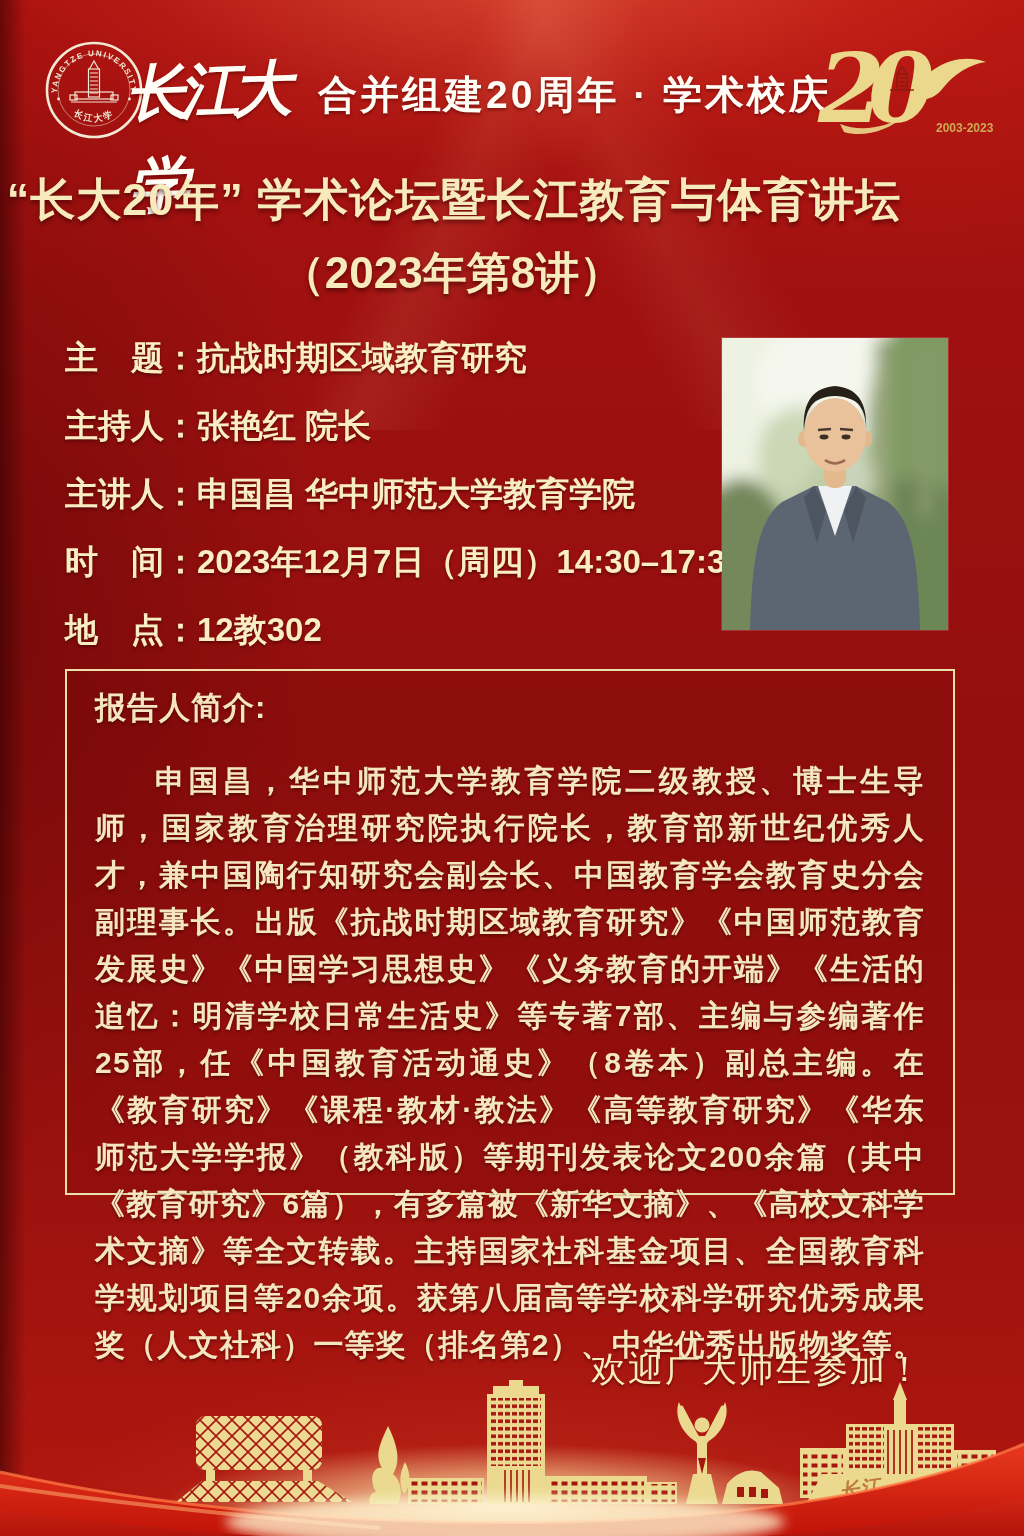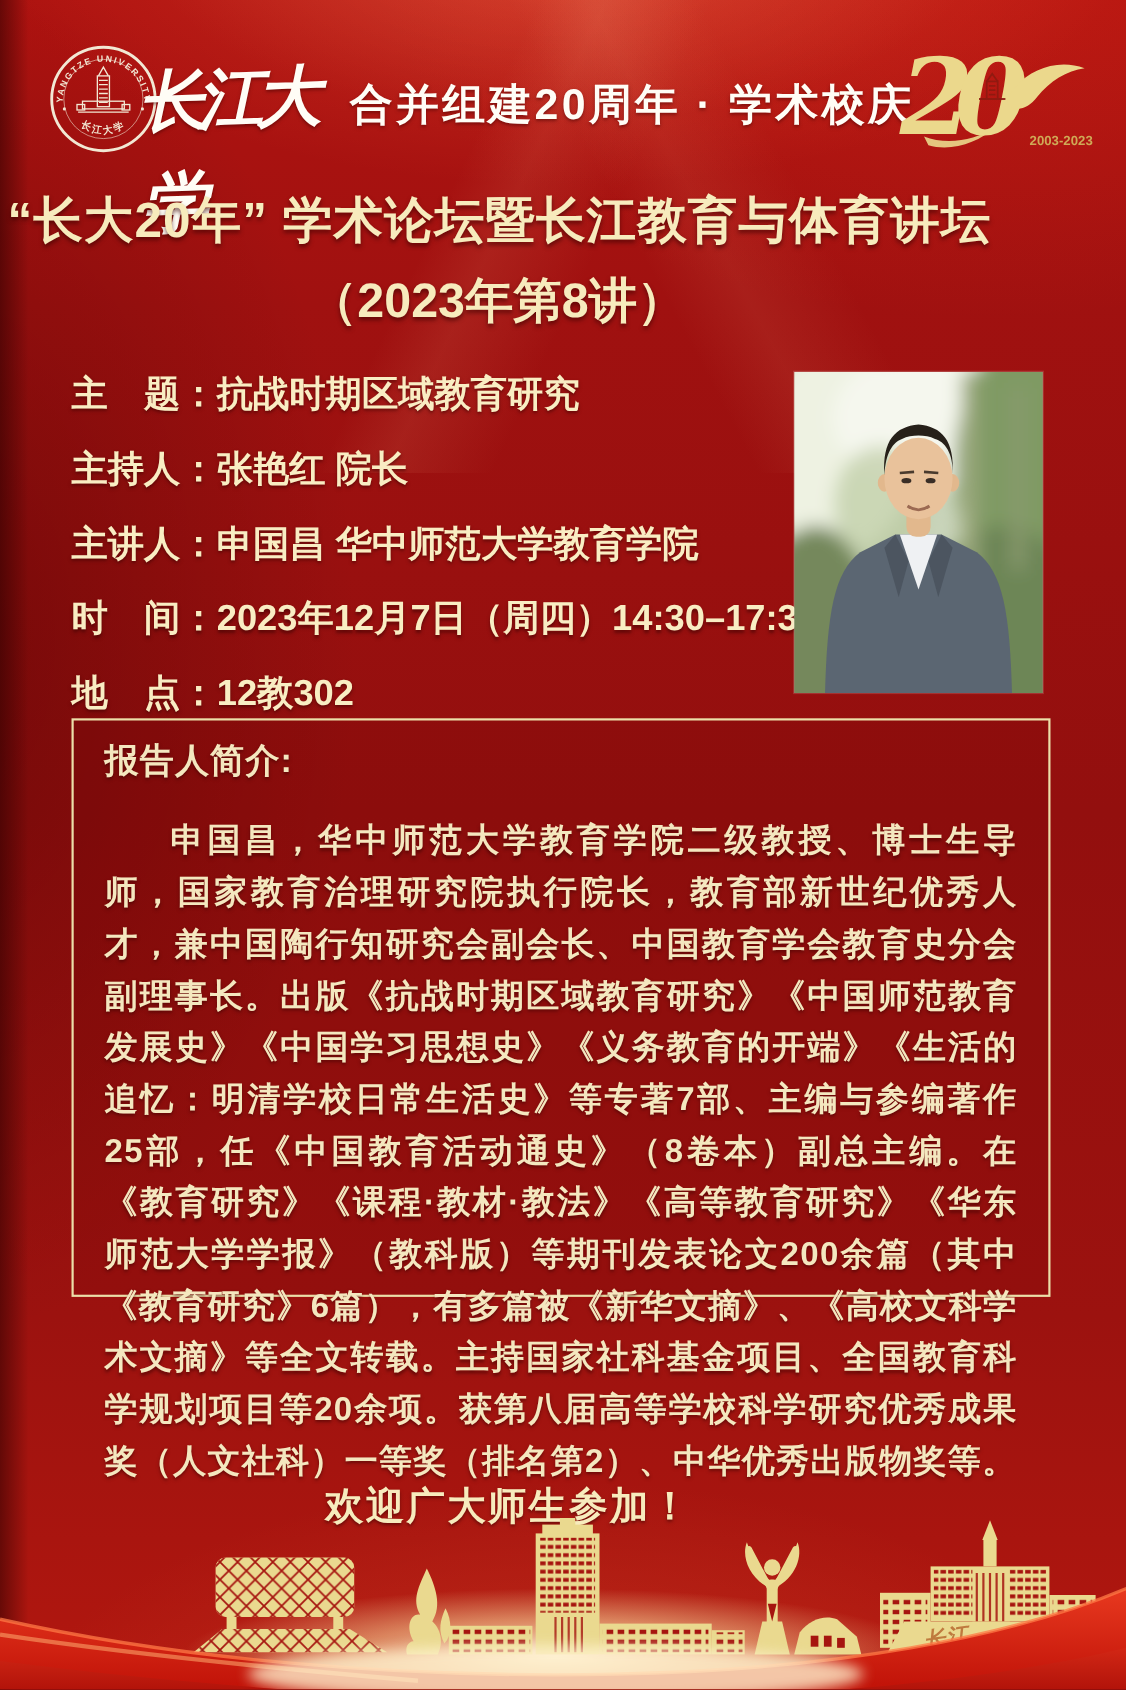--- a/index.html
+++ b/index.html
@@ -43,34 +43,34 @@
     font-size:44px;font-weight:bold;color:#f7ebbd;text-shadow:0 3px 4px rgba(55,0,0,.6);
   }
   .info{position:absolute;left:65px;top:336px;width:660px;}
   .info-row{display:flex;margin-bottom:23px;font-size:33px;font-weight:bold;color:#f9edc3;
     text-shadow:0 2px 3px rgba(55,0,0,.55);white-space:nowrap;}
   .info-label{flex:0 0 auto;}
   .photo{position:absolute;left:722px;top:338px;width:226px;height:292px;overflow:hidden;
     box-shadow:0 0 0 1px rgba(255,255,255,.15);}
   .photo svg{display:block;}
   .bio-box{
-    position:absolute;left:65px;top:653px;width:890px;height:526px;box-sizing:border-box;
+    position:absolute;left:65px;top:669px;width:890px;height:526px;box-sizing:border-box;
     border:2px solid #ecdfa9;background:rgba(110,8,6,.18);
     padding:16px 28px 0 28px;
   }
   .bio-heading{font-size:31px;font-weight:bold;color:#f4e7bf;letter-spacing:1px;
     text-shadow:0 2px 3px rgba(55,0,0,.55);}
   .bio-paragraph{
     margin-top:28px;font-size:30px;font-weight:bold;color:#f4e7bf;line-height:47px;
     letter-spacing:1.2px;text-align:justify;text-indent:2em;
     text-shadow:0 2px 3px rgba(55,0,0,.55);
   }
   .welcome{
-    position:absolute;left:0;top:1346px;width:924px;text-align:center;
-    font-size:35px;font-weight:bold;color:#f7ebbd;letter-spacing:2px;
+    position:absolute;left:0;top:1346px;width:924px;text-align:right;
+    font-size:35px;font-weight:normal;color:#f7ebbd;letter-spacing:2px;
     text-shadow:0 2px 3px rgba(55,0,0,.55);
   }
   .skyline{position:absolute;left:0;top:1380px;width:1024px;height:156px;}
 </style>
 </head>
 <body>
 
 <div class="page">
   <div class="beams"></div>
 

